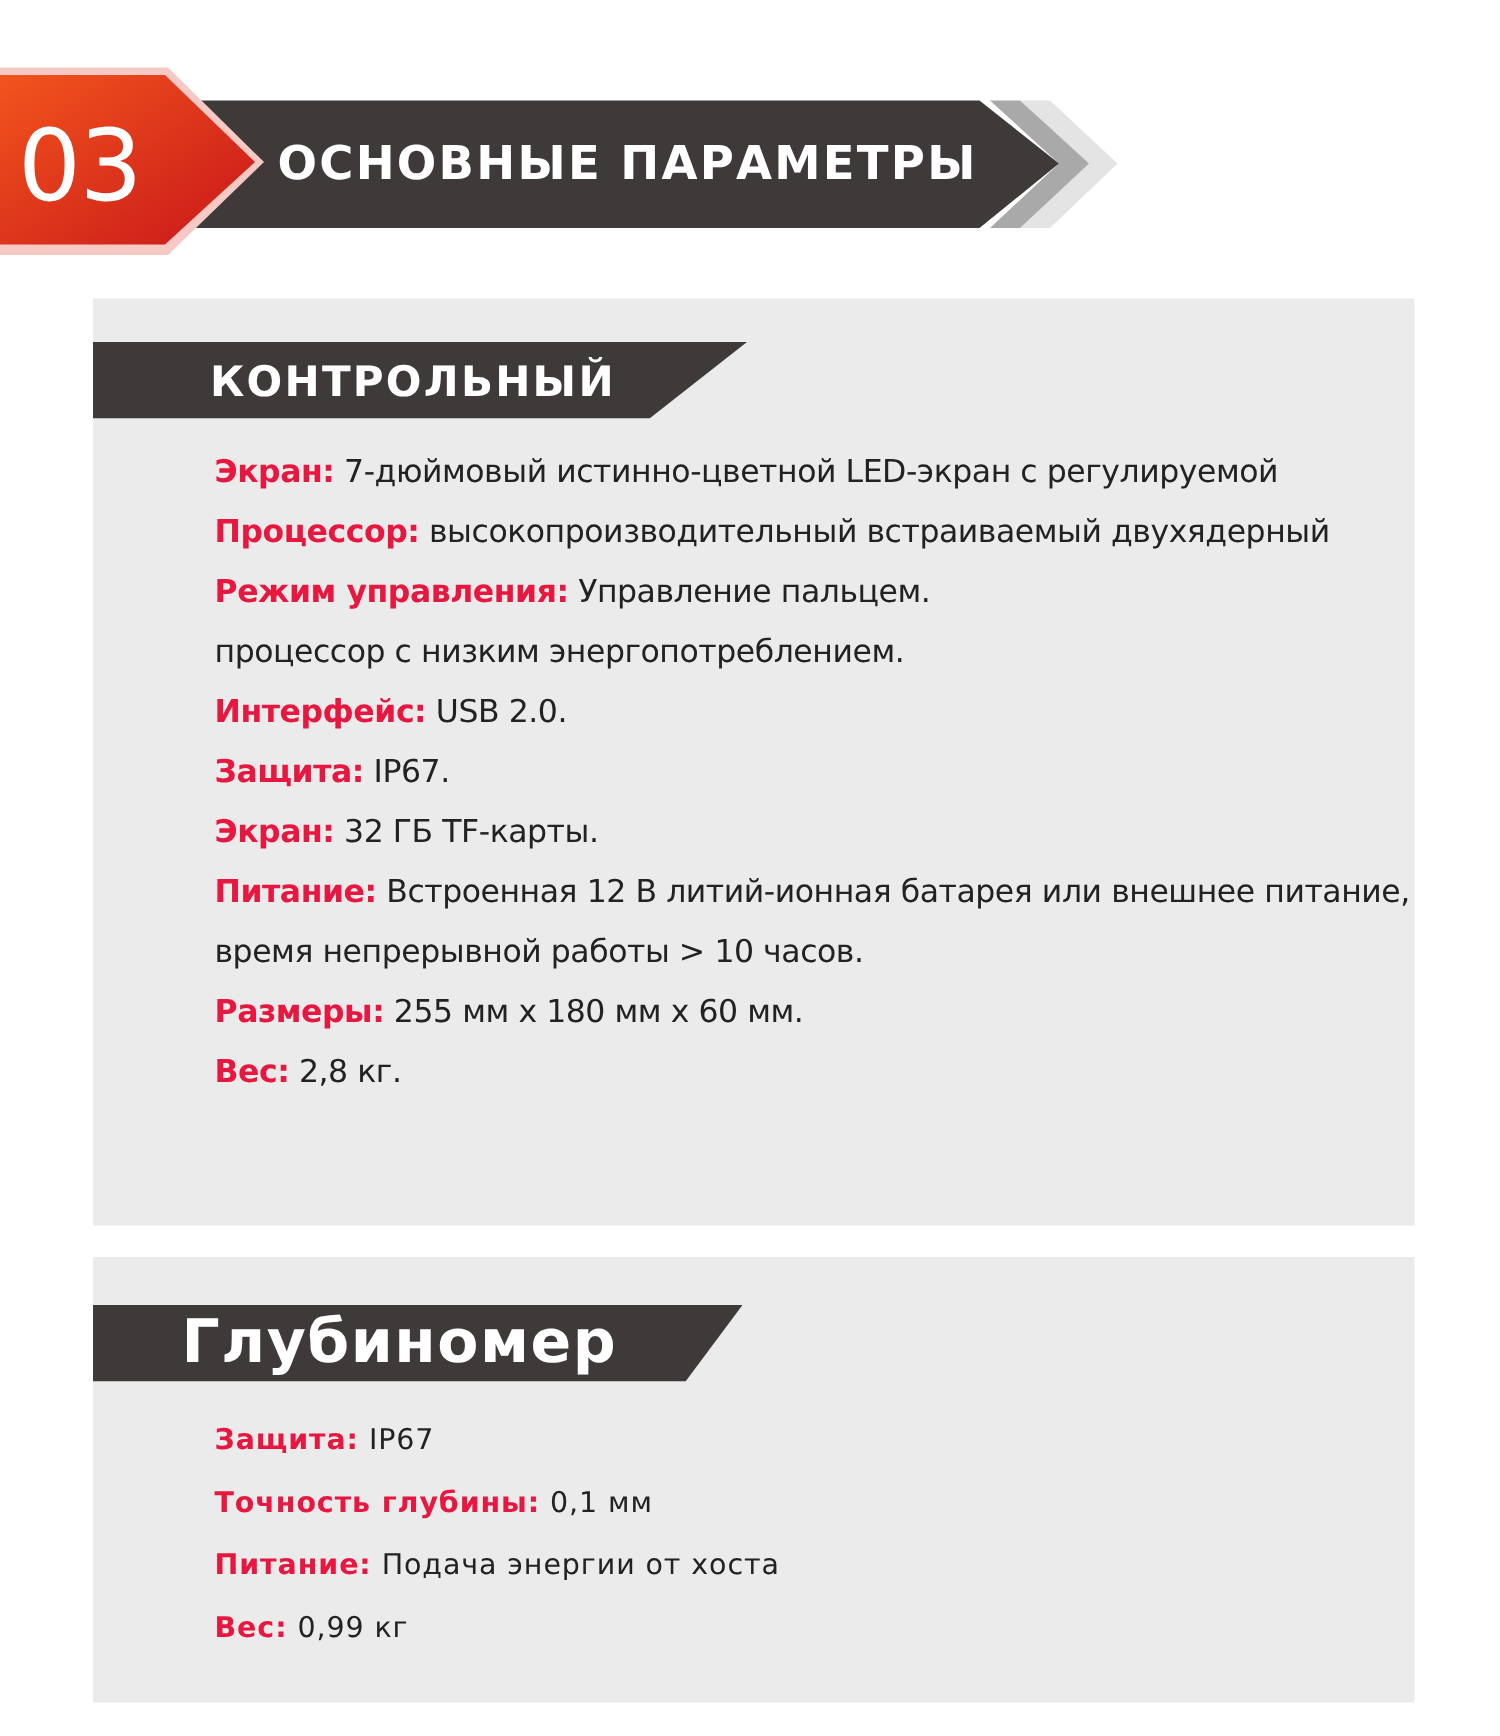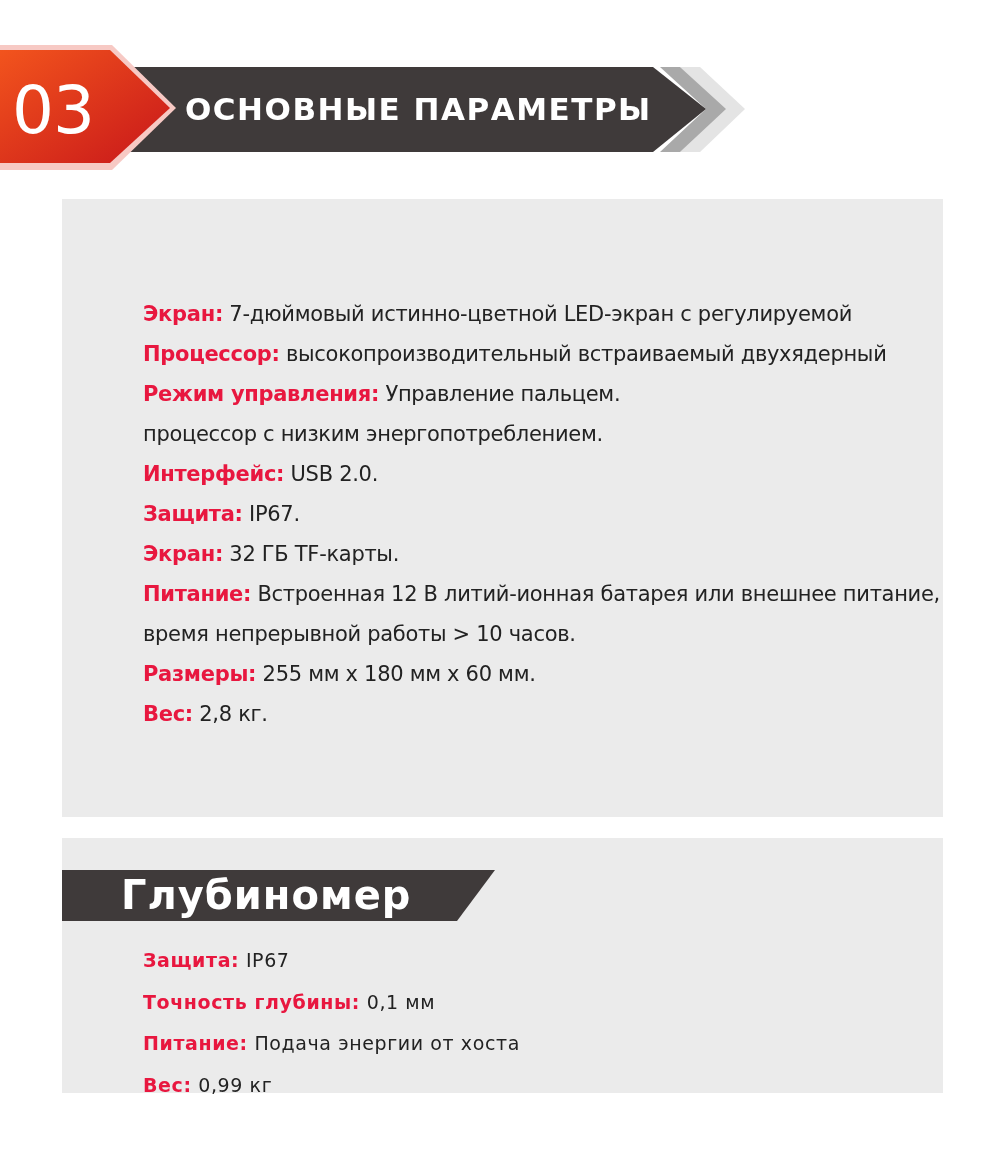--- a/index.html
+++ b/index.html
@@ -55,21 +55,21 @@
       white-space: nowrap;
     }
     
     .card {
       position: absolute;
       left: 62px;
       width: 881px;
       background: #ebebeb;
     }
     .card-1 { top: 199px; height: 618px; }
-    .card-2 { top: 838px; height: 255px; }
+    .card-2 { top: 838px; height: 297px; }
 
     .card-header {
       position: absolute;
       left: 0;
       height: 51px;
     }
     .card-header svg {
       position: absolute;
       left: 0;
       top: 0;
@@ -146,20 +146,26 @@
 
     <polygon points="0,5 112,5 176,68 112,130 0,130" fill="#f7c9c4"></polygon>
 
     <polygon points="0,10 110,10 170,68 110,123 0,123" fill="url(#badgeGrad)"></polygon>
   </svg>
   <div class="badge-number">03</div>
   <div class="banner-title">ОСНОВНЫЕ ПАРАМЕТРЫ</div>
 </div>
 
 <div class="card card-1">
+  <div class="card-header">
+    <svg width="436" height="51" viewBox="0 0 436 51">
+      <polygon points="0,0 436,0 371,51 0,51" fill="#3f3a3a"></polygon>
+    </svg>
+    <div class="card-title">КОНТРОЛЬНЫЙ</div>
+  </div>
   <ul class="spec-list">
     <li class="spec-line"><span class="spec-label">Экран:</span><span class="spec-value"> 7-дюймовый истинно-цветной LED-экран с регулируемой</span></li>
     <li class="spec-line"><span class="spec-label">Процессор:</span><span class="spec-value"> высокопроизводительный встраиваемый двухядерный</span></li>
     <li class="spec-line"><span class="spec-label">Режим управления:</span><span class="spec-value"> Управление пальцем.</span></li>
     <li class="spec-line"><span class="spec-label"></span><span class="spec-value">процессор с низким энергопотреблением.</span></li>
     <li class="spec-line"><span class="spec-label">Интерфейс:</span><span class="spec-value"> USB 2.0.</span></li>
     <li class="spec-line"><span class="spec-label">Защита:</span><span class="spec-value"> IP67.</span></li>
     <li class="spec-line"><span class="spec-label">Экран:</span><span class="spec-value"> 32 ГБ TF-карты.</span></li>
     <li class="spec-line"><span class="spec-label">Питание:</span><span class="spec-value"> Встроенная 12 В литий-ионная батарея или внешнее питание,</span></li>
     <li class="spec-line"><span class="spec-label"></span><span class="spec-value">время непрерывной работы &gt; 10 часов.</span></li>

